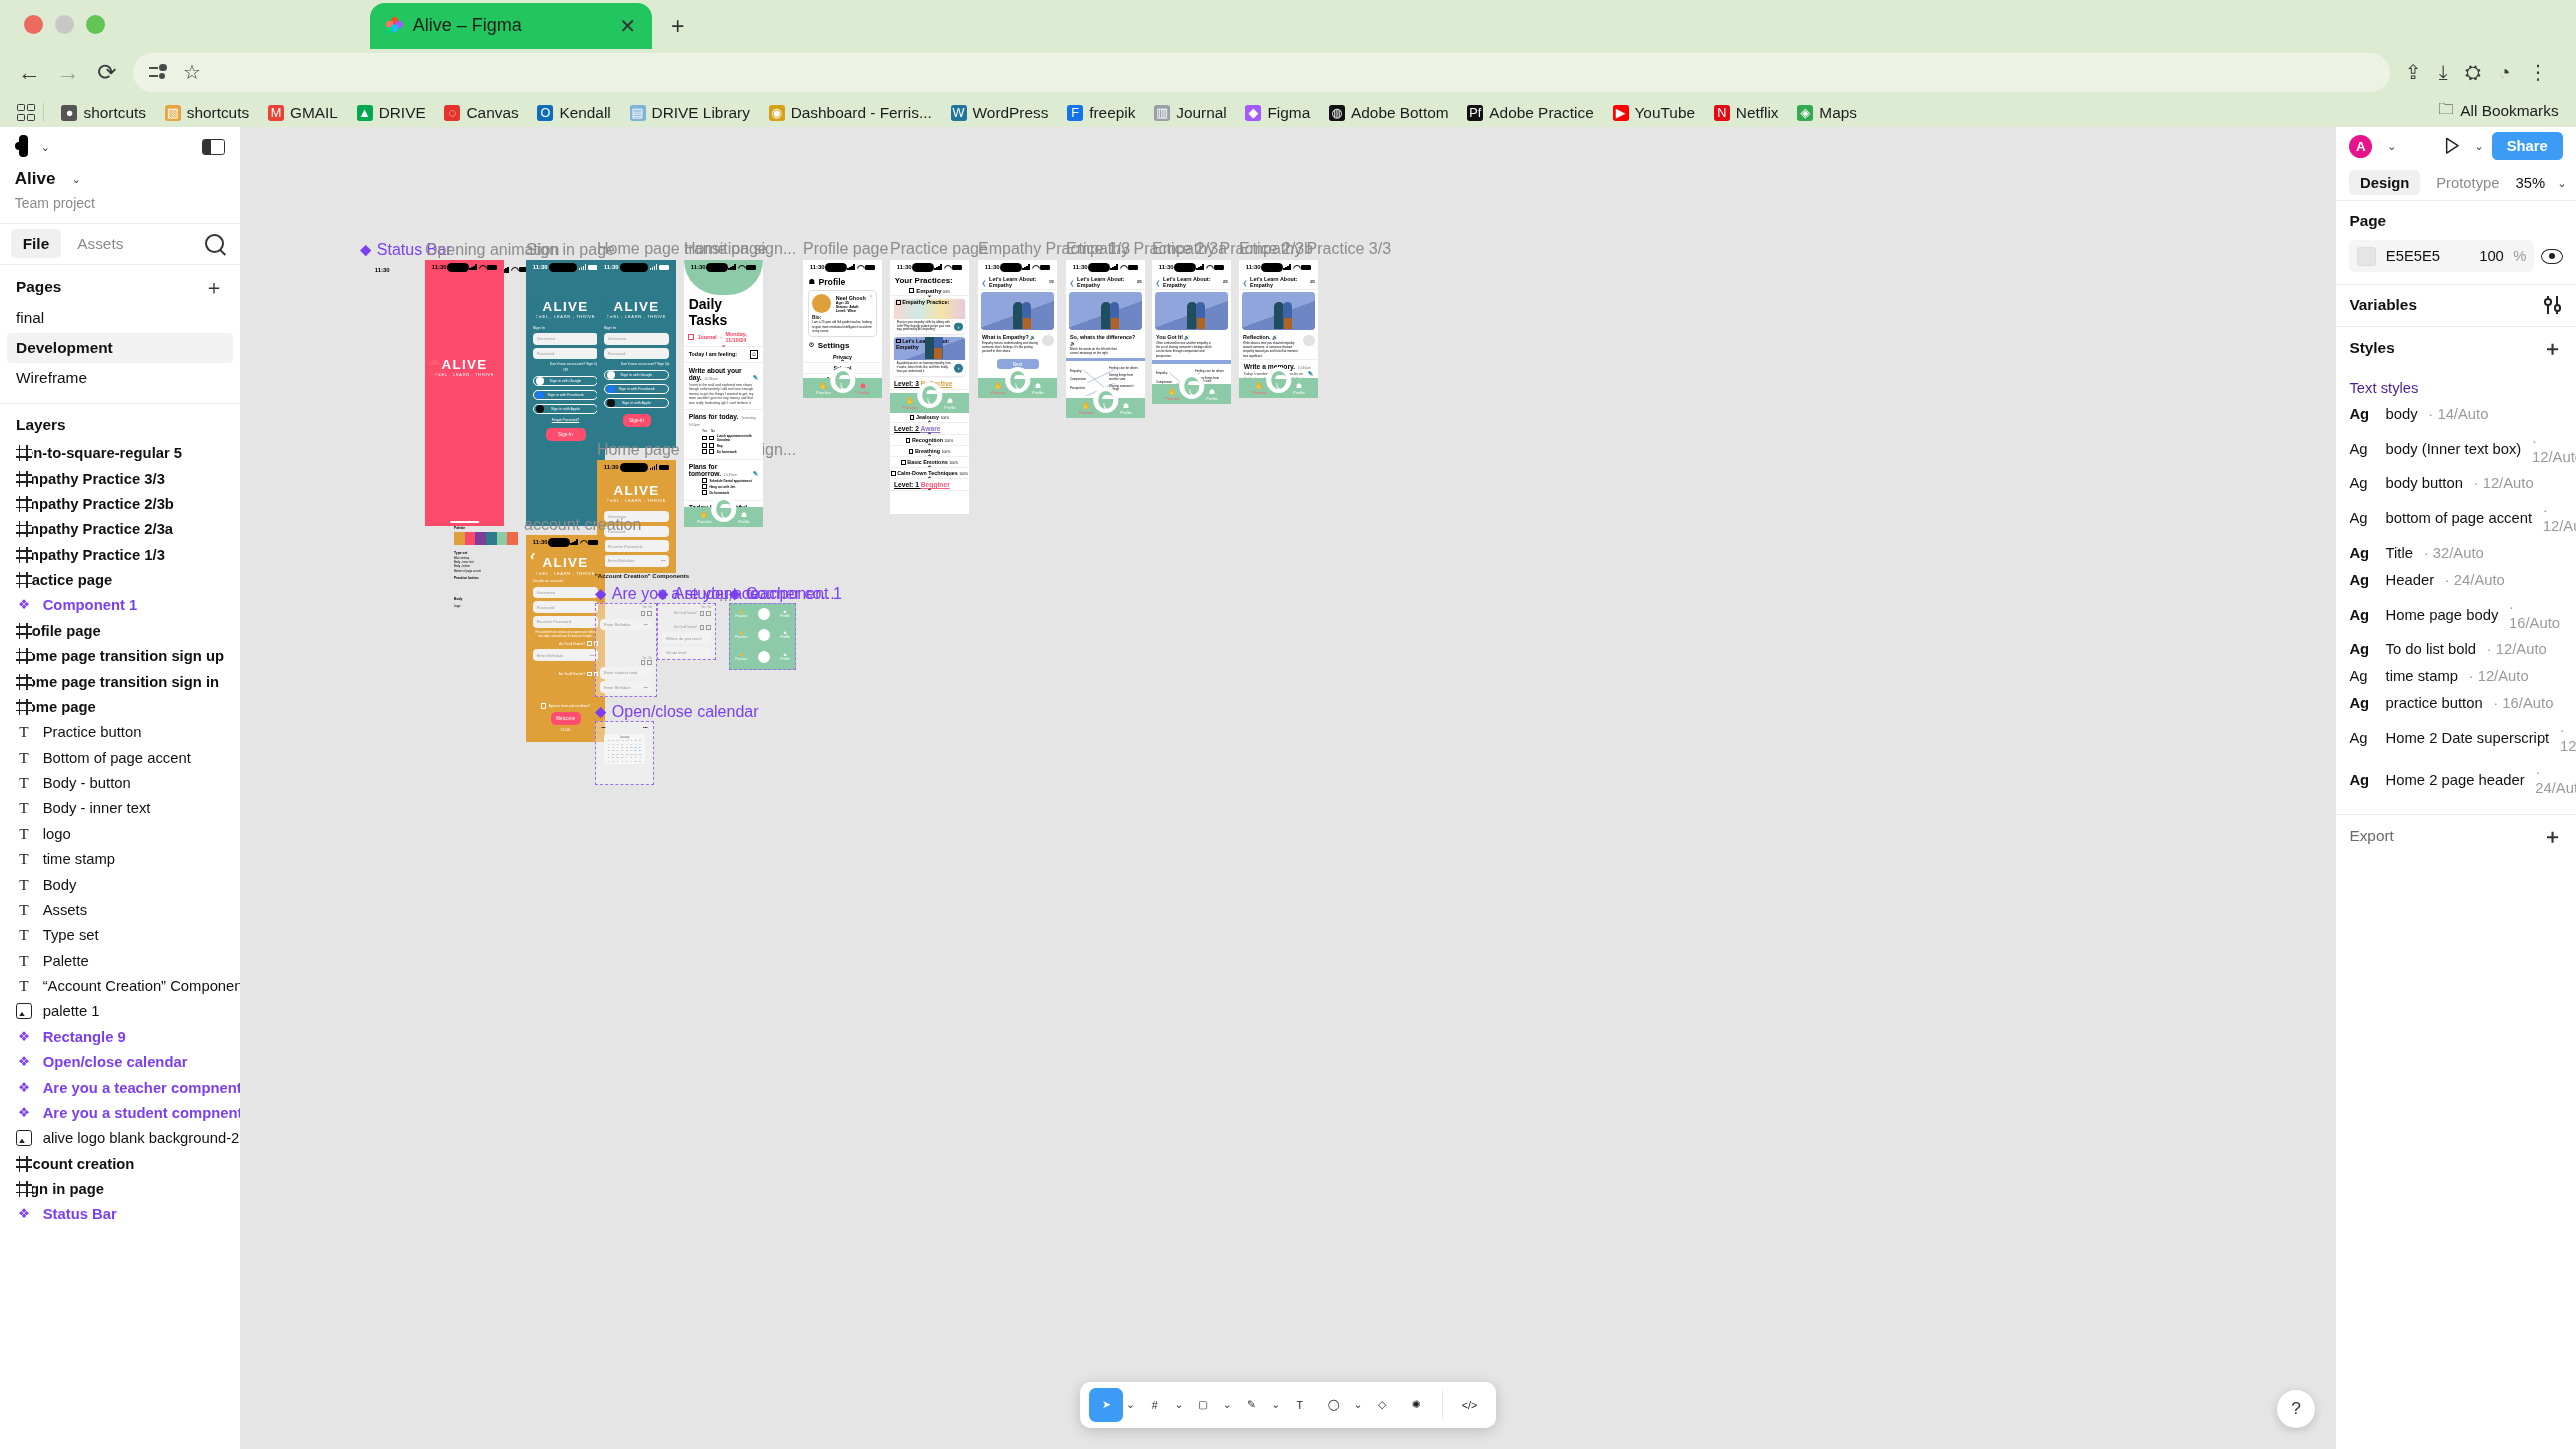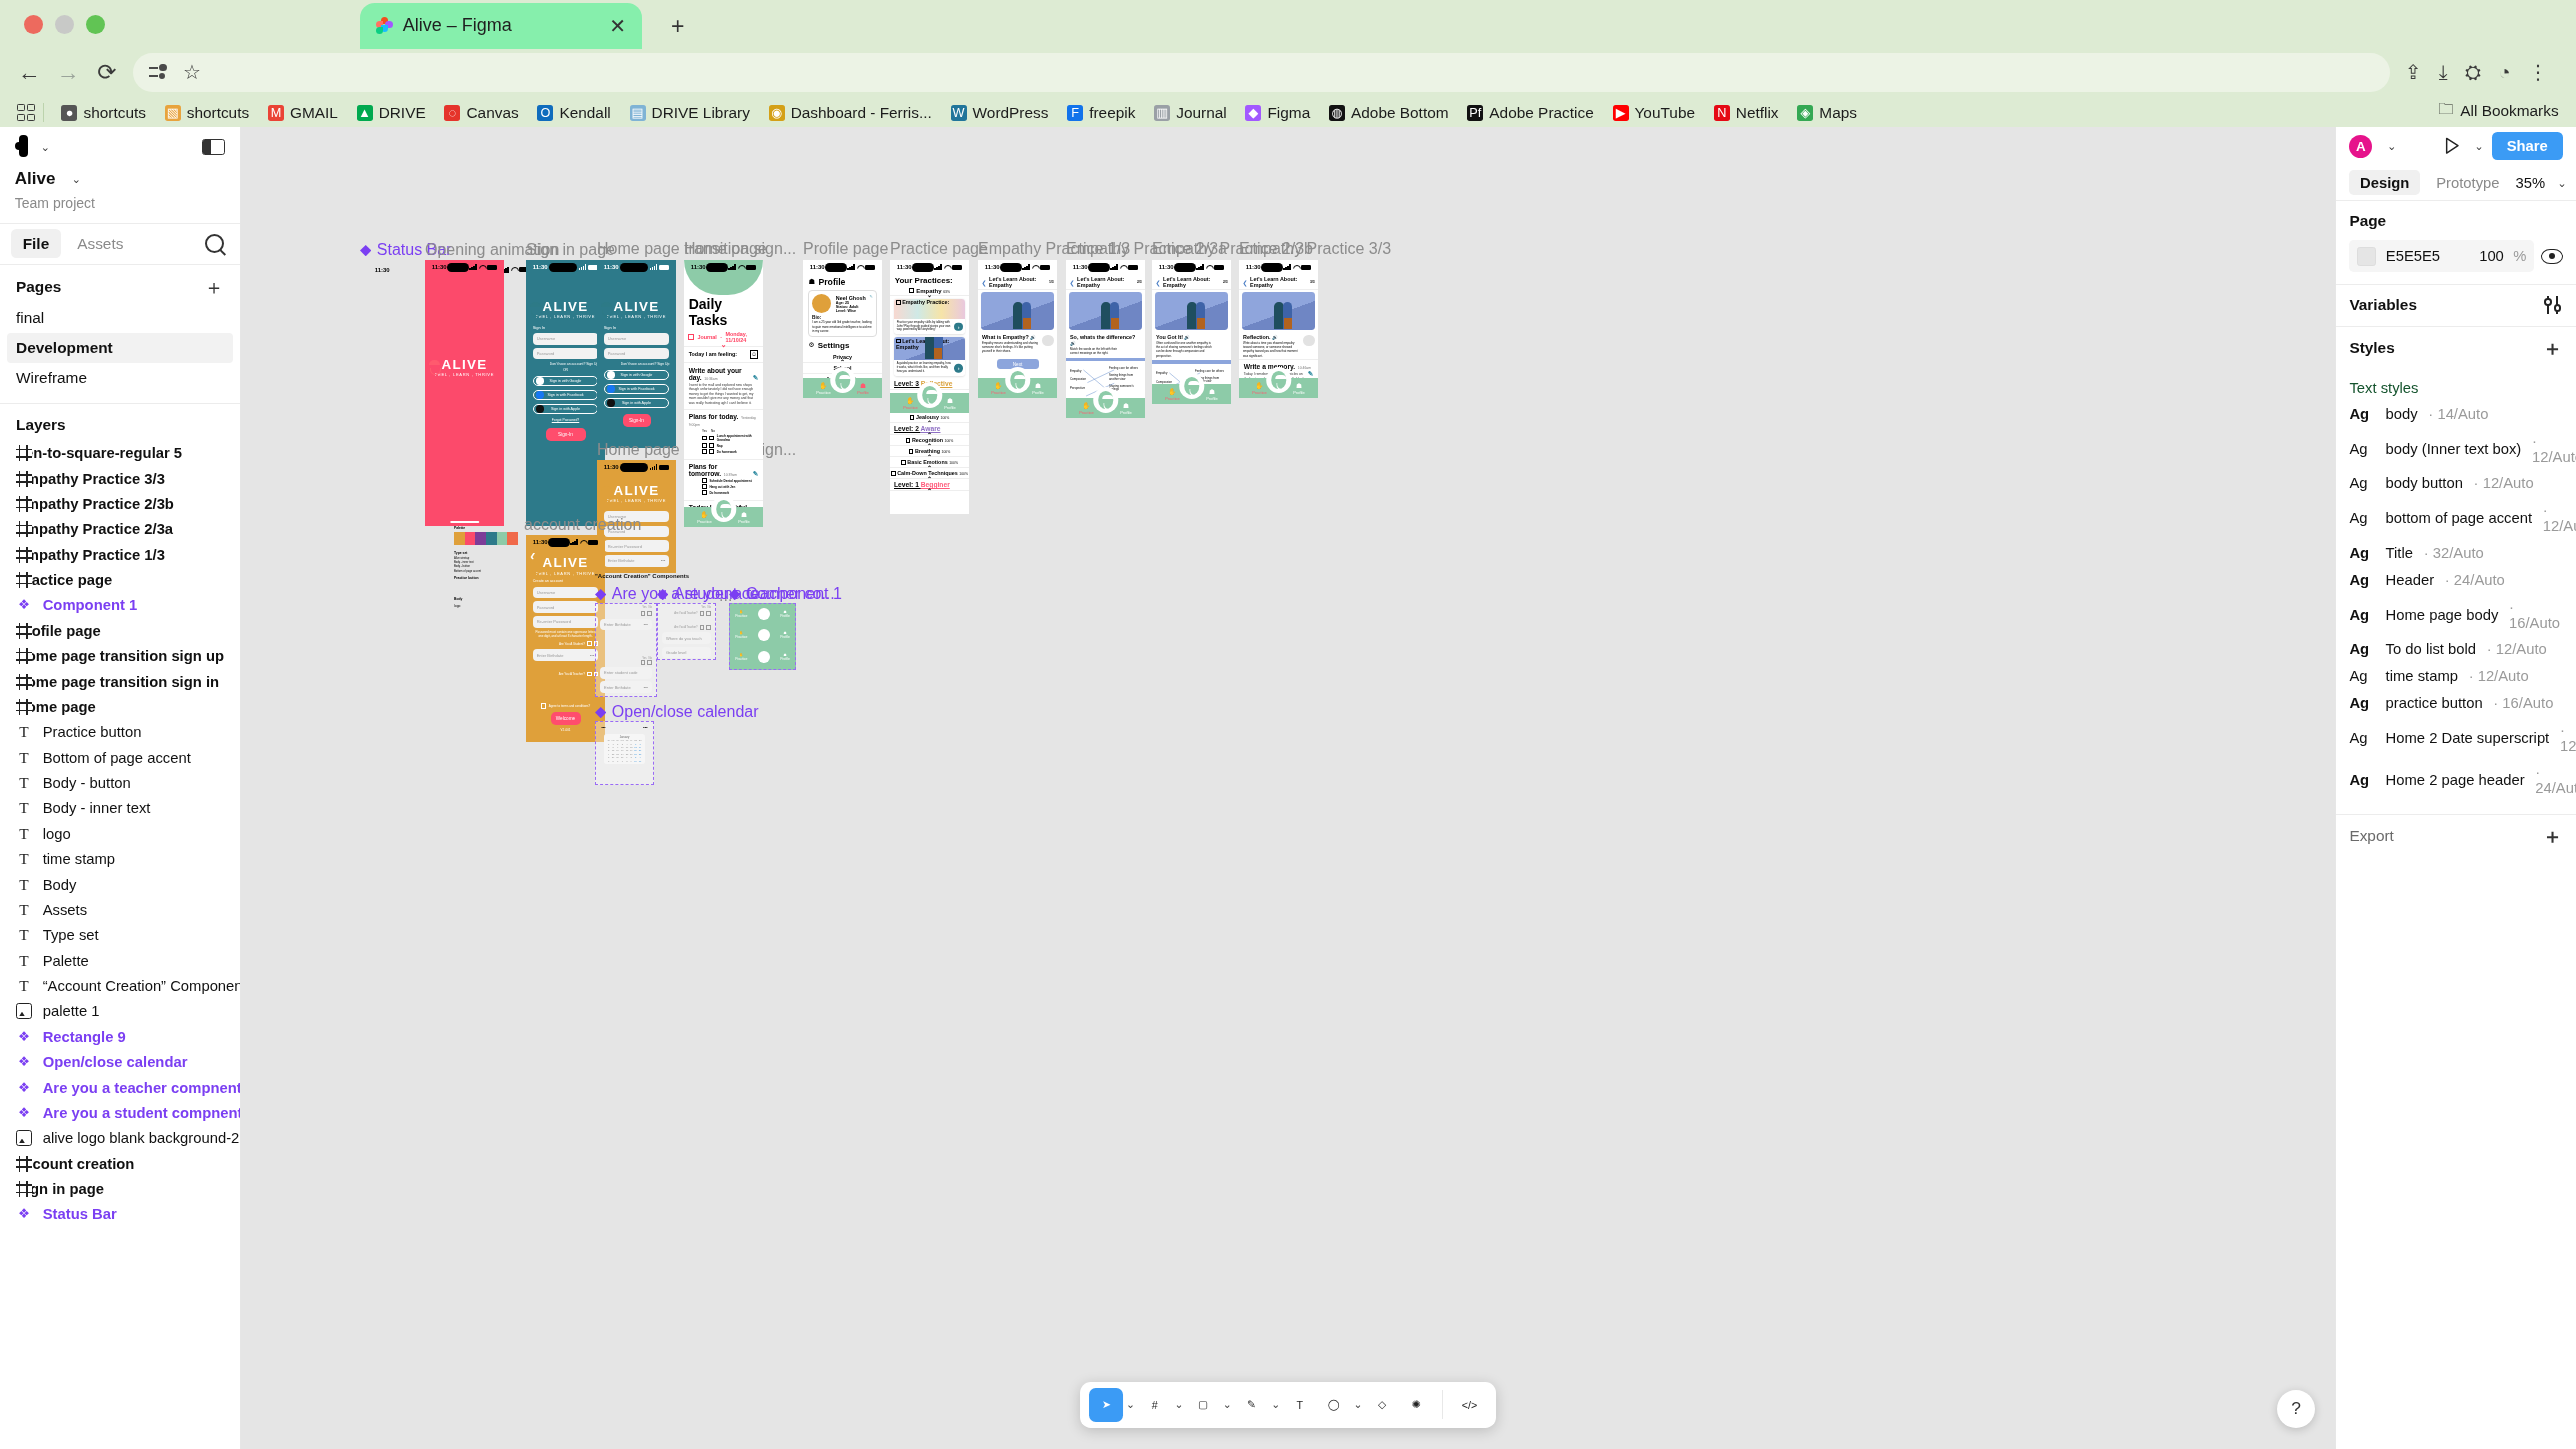--- a/index.html
+++ b/index.html
@@ -12,22 +12,22 @@
   }
 
   
   #browser { position:absolute; left:0; top:0; width:2576px; height:127px; background:#DDEBD3; }
   #tabstrip { position:absolute; left:0; top:0; width:2576px; height:48px; }
   .traffic { position:absolute; top:14.8px; display:flex; gap:12px; left:24px; }
   .tl { width:19px; height:19px; border-radius:50%; }
   .tl.r{background:#ED6A5E;} .tl.y{background:#C8C9C7;} .tl.g{background:#61C454;}
 
   .tab {
-    position:absolute; left:360px; top:2.7px; width:282px; height:46px;
-    background:#86efac; border-radius:14.8px 14.8px 0 0;
+    position:absolute; left:370px; top:2.7px; width:282px; height:46px;
+    background:#22c55e; border-radius:14.8px 14.8px 0 0;
     display:flex; align-items:center; padding:0 16px; gap:9.4px;
   }
   .tab-favicon { width:17.4px; height:17.4px; position:relative; flex:0 0 auto;}
   .fa-a{position:absolute;width:7.4px;height:7.4px;border-radius:50% 50% 0 0;background:#F24E1E;left:4.7px;top:0;}
   .fa-b{position:absolute;width:7.4px;height:7.4px;border-radius:50%;background:#A259FF;left:9.4px;top:4px;}
   .fa-c{position:absolute;width:7.4px;height:7.4px;background:#FF7262;left:0px;top:4px;border-radius:50% 0 0 50%;}
   .fa-d{position:absolute;width:7.4px;height:7.4px;background:#1ABCFE;left:4.7px;top:8px;border-radius:0 0 50% 50%;}
   .fa-e{position:absolute;width:7.4px;height:7.4px;background:#0ACF83;left:0px;top:10px;border-radius:50% 0 50% 50%;}
   .tab-title { font-size:18px; color:#1f1f1f; white-space:nowrap; flex:1; }
   .tab-close { font-size:20px; color:#333; cursor:pointer; line-height:1; }
@@ -127,21 +127,21 @@
   .pct { font-size:14.8px; color:#9a9a9a;}
   .eye { width:21.5px; height:14.8px; border:1.7px solid #222; border-radius:50%/60% 60% 60% 60%; position:relative; flex:0 0 auto;}
   .eye:after { content:""; position:absolute; left:50%; top:50%; transform:translate(-50%,-50%); width:6px; height:6px; background:#222; border-radius:50%;}
   .sliders { width:19px; height:17.4px; position:relative;}
   .sliders i { position:absolute; width:2px; background:#222; }
   .sliders i:nth-child(1){left:3.4px; top:0; height:17.4px;}
   .sliders i:nth-child(2){left:12.7px; top:0; height:17.4px;}
   .sliders b { position:absolute; width:7.4px; height:7.4px; border:2px solid #222; border-radius:50%; background:#fff;}
   .sliders b:nth-child(3){left:0.7px; top:2px;}
   .sliders b:nth-child(4){left:10px; top:8px;}
-  .subhead { font-size:14.8px; color:#14532d; padding:10.7px 13.4px 4px; }
+  .subhead { font-size:14.8px; color:#4c1d95; padding:10.7px 13.4px 4px; }
   .style-row { display:flex; align-items:center; gap:10.7px; padding:5.4px 13.4px; cursor:pointer;}
   .ag { font-size:14.8px; font-weight:bold; color:#111; width:25.5px; flex:0 0 auto;}
   .ag.light { font-weight:normal;}
   .sname { font-size:14.8px; color:#111; white-space:nowrap;}
   .smeta { font-size:14.8px; color:#9a9a9a; }
 
   
   #canvas { position:absolute; left:241px; top:0; right:241px; height:1322px; background:#E5E5E5; overflow:hidden;}
   .flabel { position:absolute; font-size:16px; color:#8c8c8c; white-space:nowrap;}
   .flabel.comp { color:#7B3FF2; }

